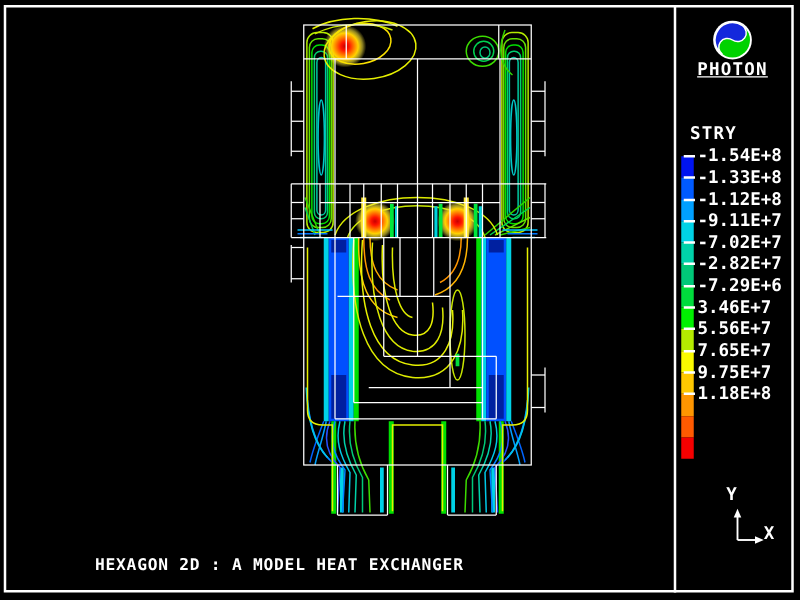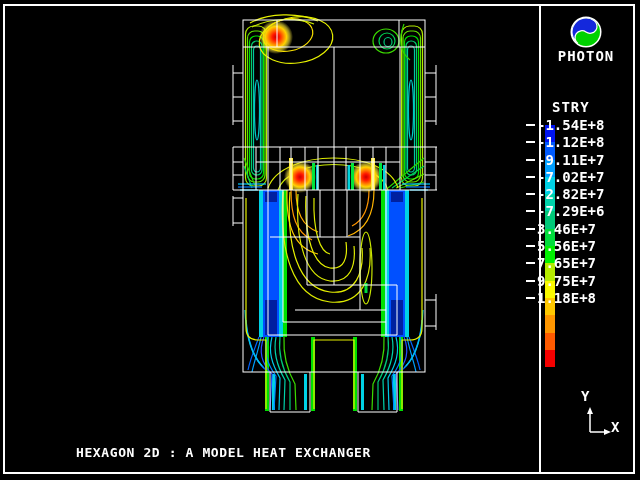--- a/index.html
+++ b/index.html
@@ -4,25 +4,25 @@
 <style>
   html,body{margin:0;padding:0;background:#000;}
   #screen{position:relative;width:640px;height:480px;background:#000;overflow:hidden;
           font-family:"DejaVu Sans Mono",monospace;color:#fff;}
   .abs{position:absolute;}
   #frame{left:3px;top:4px;width:628px;height:466px;border:2px solid #fff;}
   #divider{left:539px;top:4px;width:2px;height:470px;background:#fff;}
   #plot-svg{left:0;top:0;width:640px;height:480px;}
   #logo{left:567px;top:13px;width:38px;height:38px;}
   #photon-label{left:546px;top:48px;width:80px;text-align:center;
-                font-size:14px;font-weight:bold;letter-spacing:1px;}
+                font-size:14px;font-weight:bold;letter-spacing:1px;text-decoration:underline;}
   #legend-title{left:552px;top:99px;font-size:14px;font-weight:bold;letter-spacing:1px;}
   #legend-bar{left:545px;top:125px;width:10px;}
   .band{width:10px;height:17.3px;}
-  #legend-rows{left:526px;top:116.35px;text-align:center;}
+  #legend-rows{left:547px;top:116.35px;text-align:center;}
   .lrow{height:17.3px;display:flex;align-items:center;}
   .tick{display:inline-block;width:9px;height:2px;background:#fff;flex:0 0 auto;}
   .lval{margin-left:2px;font-size:14px;font-weight:bold;white-space:pre;}
   #y-axis-label{left:581px;top:388px;font-size:14px;font-weight:bold;}
   #x-axis-label{left:611px;top:419px;font-size:14px;font-weight:bold;}
   #caption{left:76px;top:445px;font-size:13px;font-weight:bold;letter-spacing:.6px;white-space:pre;}
   svg{display:block;}
 </style>
 </head>
 <body>
@@ -269,20 +269,24 @@
     <div class="band" style="background: rgb(245, 0, 0);"></div>
   </div>
 
   <div id="legend-rows" class="abs">
     <div class="lrow">
         <span class="tick"></span>
         <span class="lval">-1.54E+8</span>
       </div>
     <div class="lrow">
         <span class="tick"></span>
+        <span class="lval">-1.33E+8</span>
+      </div>
+    <div class="lrow">
+        <span class="tick"></span>
         <span class="lval">-1.12E+8</span>
       </div>
     <div class="lrow">
         <span class="tick"></span>
         <span class="lval">-9.11E+7</span>
       </div>
     <div class="lrow">
         <span class="tick"></span>
         <span class="lval">-7.02E+7</span>
       </div>

